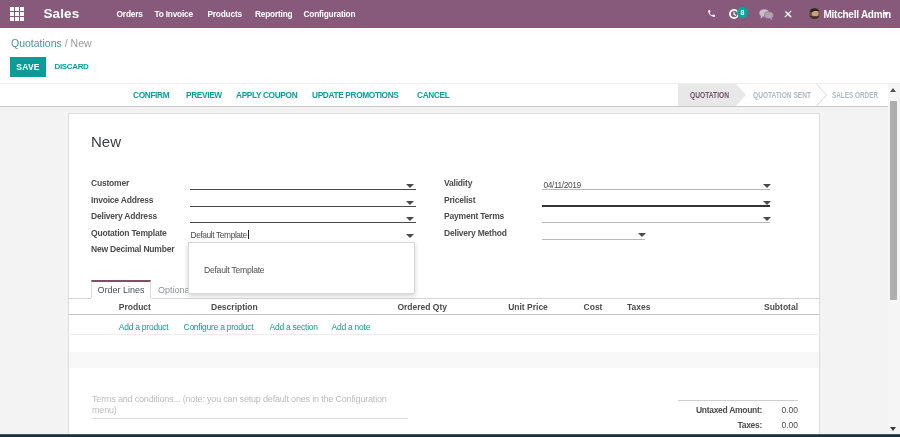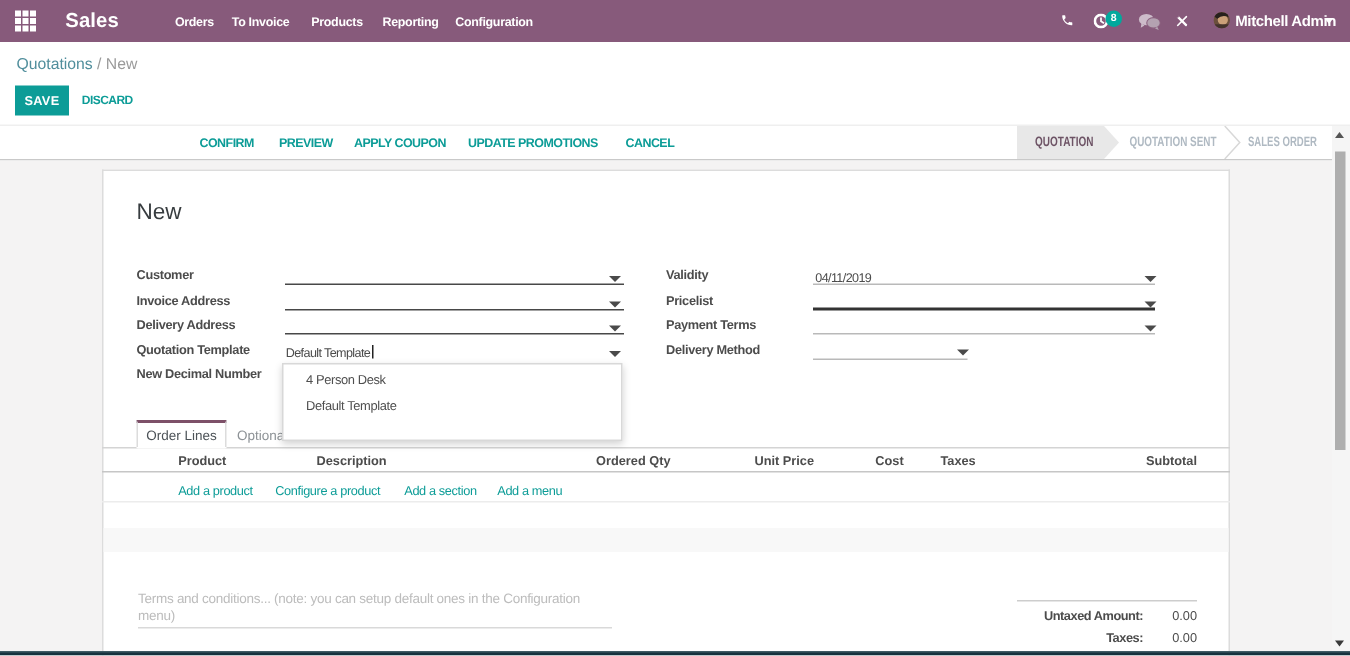--- a/index.html
+++ b/index.html
@@ -190,43 +190,42 @@
 <div class="fcaret" style="left:637.5px;top:233.3px"></div>
 
 <div id="tab-active">Order Lines</div>
 <div id="tab2">Optiona</div>
 <div id="tabline"></div>
 <div id="tabline-gap"></div>
 
 <div class="th" style="left:118.8px">Product</div>
 <div class="th" style="left:211px">Description</div>
 <div class="th" style="left:397px;width:50px;text-align:right">Ordered Qty</div>
-<div class="th" style="left:503px;width:50px;text-align:left">Unit Price</div>
+<div class="th" style="left:503px;width:50px;text-align:center">Unit Price</div>
 <div class="th" style="left:573px;width:40px;text-align:center">Cost</div>
 <div class="th" style="left:627px">Taxes</div>
 <div class="th" style="left:748px;width:50px;text-align:right">Subtotal</div>
 <div id="thdr-border"></div>
 
 <div class="addlink" style="left:118.8px">Add a product</div>
 <div class="addlink" style="left:183.5px">Configure a product</div>
 <div class="addlink" style="left:269.5px">Add a section</div>
-<div class="addlink" style="left:331.5px">Add a menu</div>
+<div class="addlink" style="left:331.5px">Add a note</div>
 <div id="row-border"></div>
 <div id="stripe"></div>
 
 <div id="terms">Terms and conditions... (note: you can setup default ones in the Configuration<br>menu)</div>
 <div id="terms-line"></div>
 <div id="totals-line"></div>
 <div class="tot-lab" style="left:662px;top:405px">Untaxed Amount:</div>
 <div class="tot-val" style="top:405px">0.00</div>
 <div class="tot-lab" style="left:662px;top:420px">Taxes:</div>
 <div class="tot-val" style="top:420px">0.00</div>
 
 <div id="dd">
-  <div class="dd-item" style="top:1.5px">4 Person Desk</div>
   <div class="dd-item" style="top:18.5px">Default Template</div>
 </div>
 
 <div id="sb-track"></div>
 <div id="sb-thumb"></div>
 <div class="sb-arrow" style="left:890px;top:88px;border-left:3.5px solid transparent;border-right:3.5px solid transparent;border-bottom:4.5px solid #555"></div>
 <div class="sb-arrow" style="left:890px;top:427px;border-left:3.5px solid transparent;border-right:3.5px solid transparent;border-top:4.5px solid #3a3a3a"></div>
 
 <div id="darkbar"></div>
 

